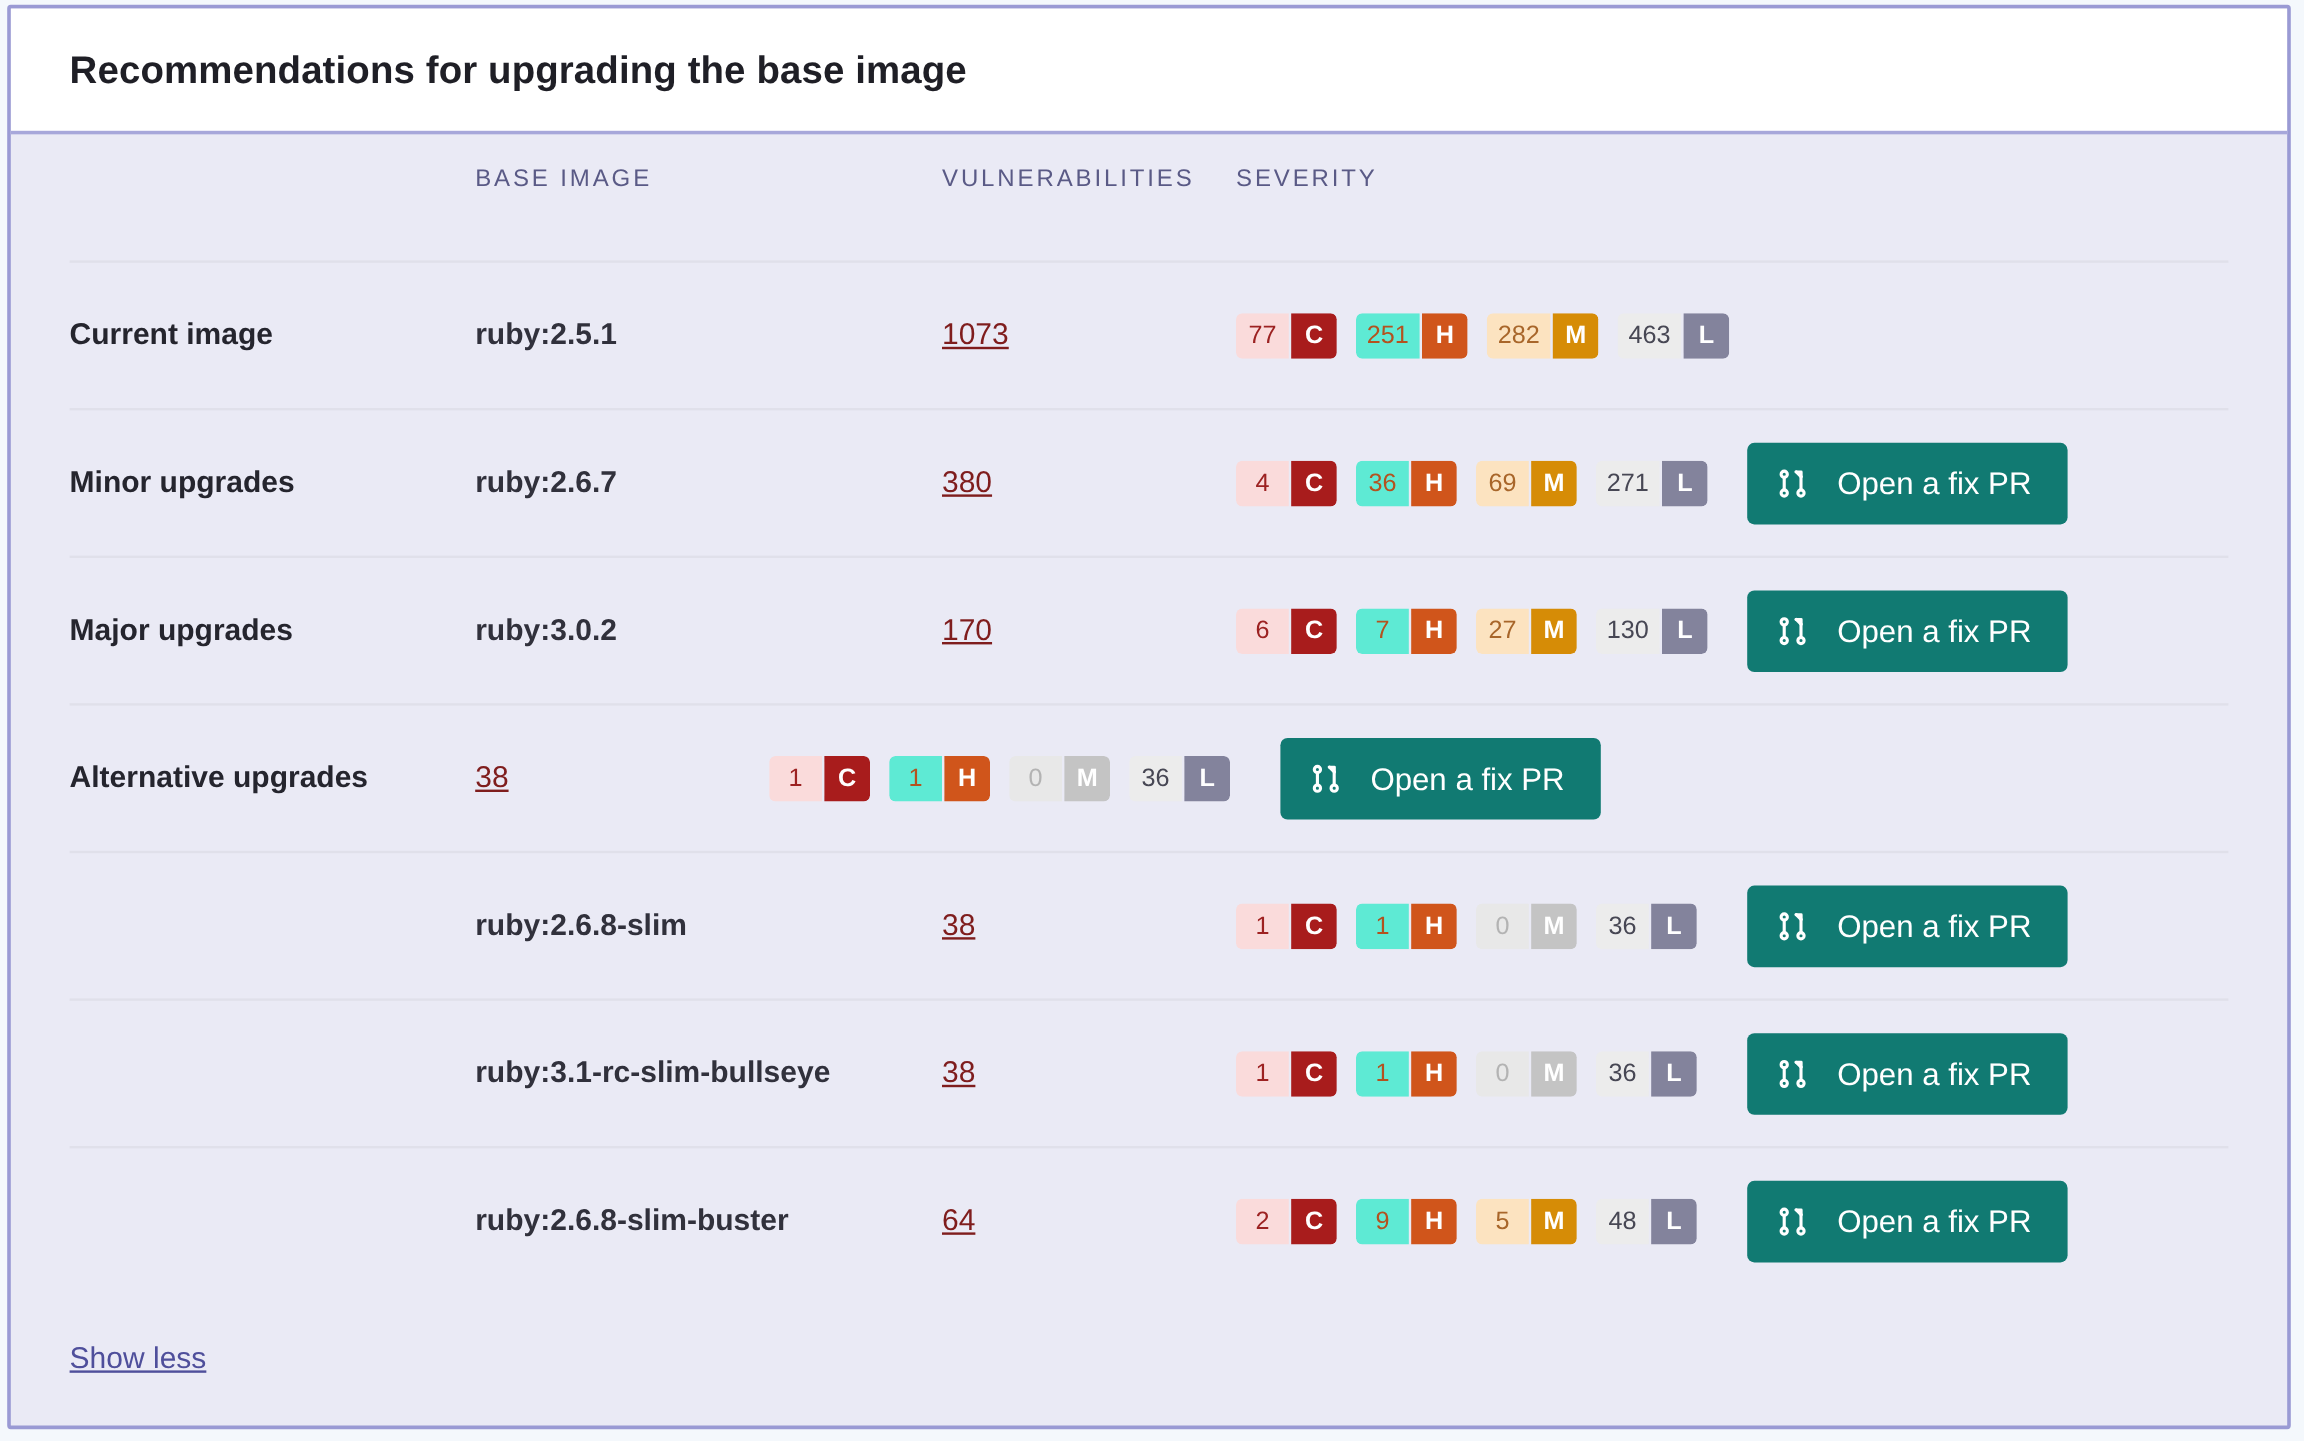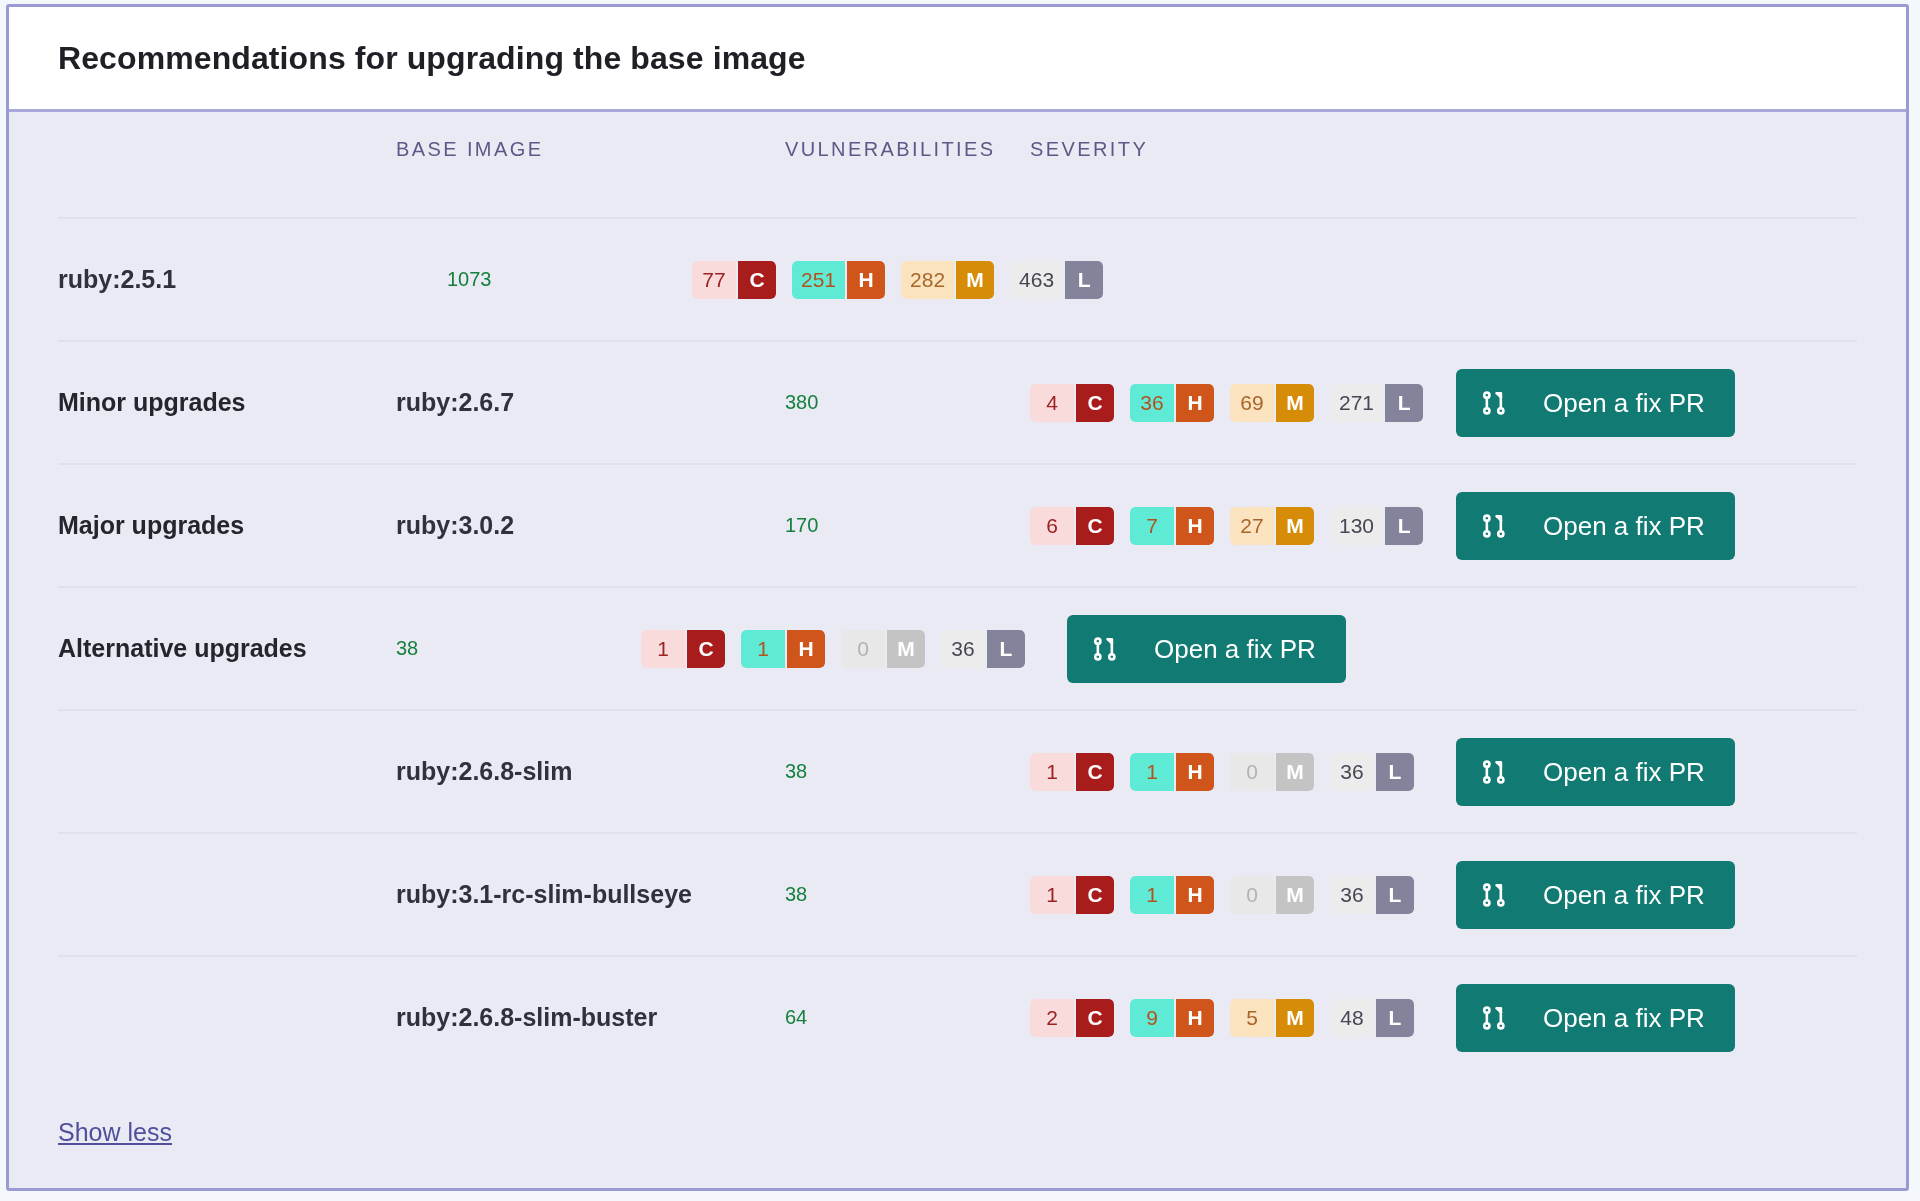--- a/index.html
+++ b/index.html
@@ -86,22 +86,23 @@
     font-size: 25px;
     font-weight: bold;
     color: #25252e;
   }
   .cell-image {
     font-size: 25px;
     color: #31313c;
     font-weight: bold;
   }
   .cell-vulns {
-    font-size: 20px;
-    color: #15803d;
+    font-size: 25px;
+    color: #7f1d1d;
+    text-decoration: underline;
   }
 
   
   .sev-group {
     display: flex;
     align-items: center;
     gap: 16px;
   }
   .sev {
     display: flex;
@@ -139,21 +140,21 @@
   .sev.m .letter { background: #d68c06; }
   .sev.l .count { background: #ececec; color: #474754; }
   .sev.l .letter { background: #83839c; }
   .sev.zero .count { background: #e8e8e8; color: #b3b3b3; }
   .sev.zero .letter { background: #c4c4c4; }
 
   
   .fix-btn {
     display: inline-flex;
     align-items: center;
-    gap: 36px;
+    gap: 24px;
     height: 68px;
     padding: 0 30px 0 25px;
     background: #117a72;
     color: #ffffff;
     border: none;
     border-radius: 6px;
     font-family: "Liberation Sans", sans-serif;
     font-size: 26px;
     cursor: pointer;
     box-sizing: border-box;
@@ -192,20 +193,21 @@
     <div class="row head">
       <div class="col-category"></div>
       <div class="col-image colhead">BASE IMAGE</div>
       <div class="col-vulns colhead">VULNERABILITIES</div>
       <div class="col-severity colhead">SEVERITY</div>
       <div class="col-action"></div>
     </div>
 
     <div id="rows-host">
         <div class="row body">
+          <div class="col-category cell-category">Current image</div>
           <div class="col-image cell-image">ruby:2.5.1</div>
           <div class="col-vulns cell-vulns">1073</div>
           <div class="col-severity">
             <div class="sev-group">
               <div class="sev c">
                 <span class="count">77</span>
                 <span class="letter">C</span>
               </div>
               <div class="sev h">
                 <span class="count">251</span>

